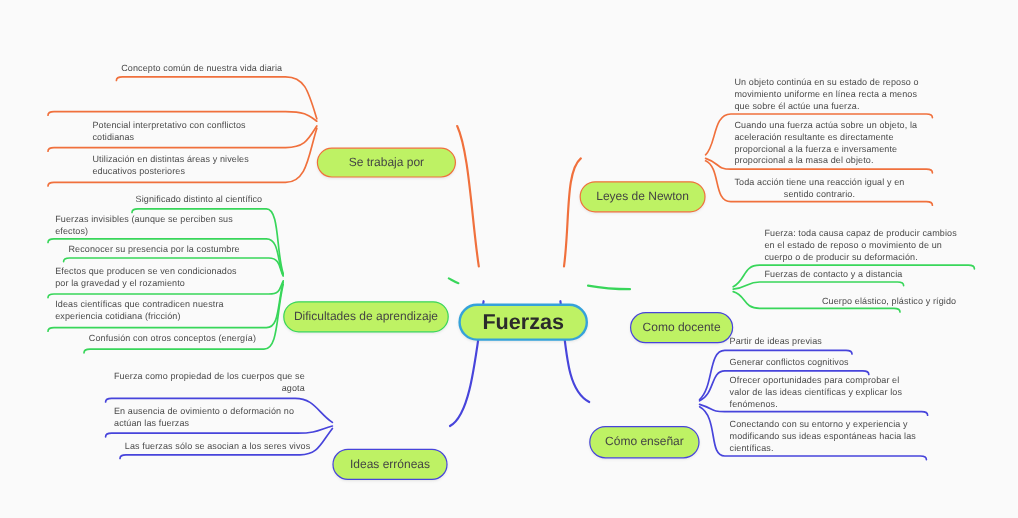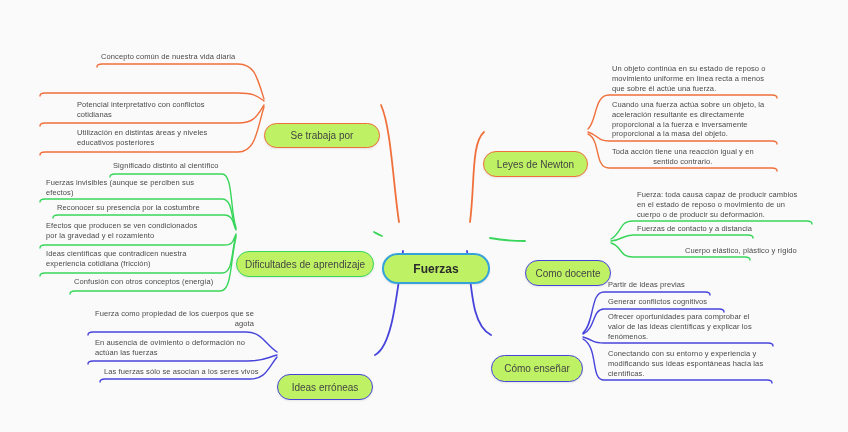--- a/index.html
+++ b/index.html
@@ -16,21 +16,21 @@
   .s-orange{stroke:var(--c-orange);} .s-green{stroke:var(--c-green);} .s-blue{stroke:var(--c-blue);}
   .leaf{position:absolute;font-size:7.5px;line-height:9.8px;color:var(--c-text);
         white-space:pre-line;letter-spacing:.1px;cursor:default;}
   .node{position:absolute;box-sizing:border-box;background:#bef264;border:1.6px solid var(--c-orange);
         border-radius:14px;display:flex;align-items:center;justify-content:center;
         font-size:10px;color:#444;box-shadow:0 1px 2px rgba(110,110,110,.14);cursor:pointer;
         white-space:nowrap;margin-top:32px;}
   .b-orange{border-color:var(--c-orange);} .b-green{border-color:var(--c-green);}
   .b-blue{border-color:var(--c-blue);} 
   .node-center{border-color:var(--c-center);border-width:2.4px;border-radius:16px;
-        font-size:12px;font-weight:600;color:#2b2b2b;}
+        font-size:18px;font-weight:600;color:#2b2b2b;}
 </style>
 </head>
 <body>
 
 <div class="canvas">
 
   <svg class="links" viewBox="0 0 848 432">
 
     <path class="rt s-orange" d="M 399 222 C 393 182 391 127 381 105"></path>
     <path class="rt s-orange" d="M 470 222 C 475 184 471 143 484 132"></path>

